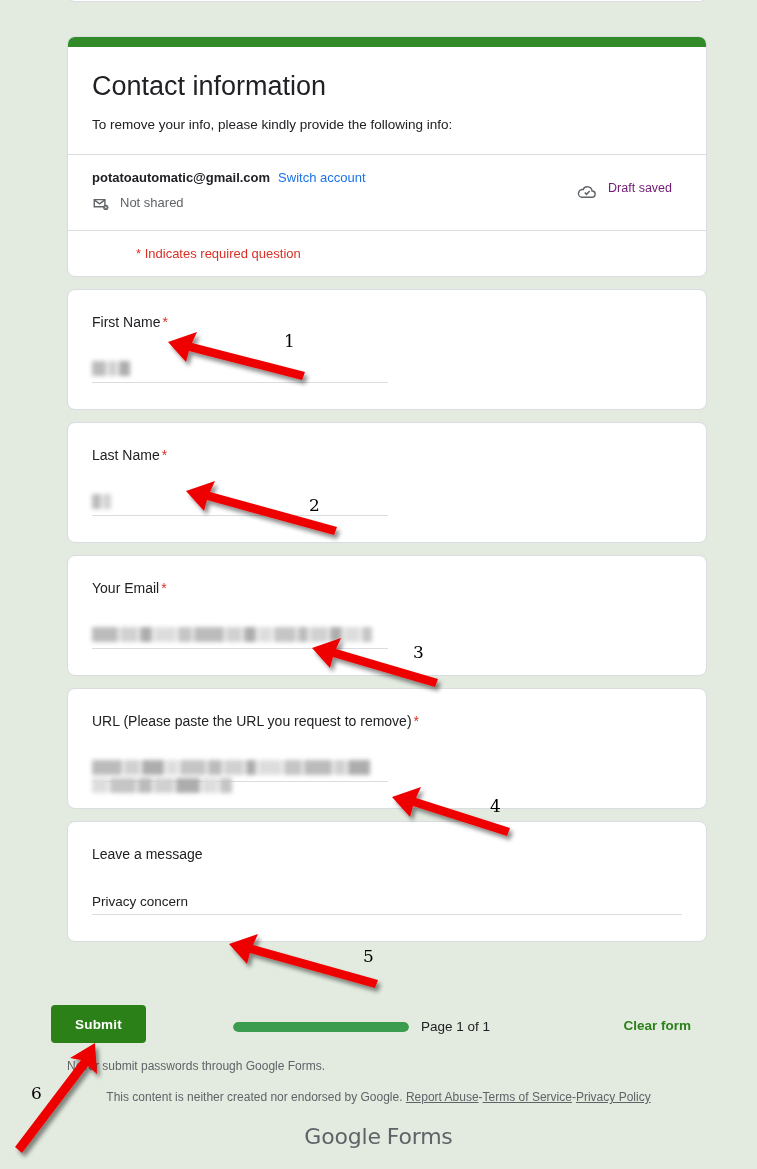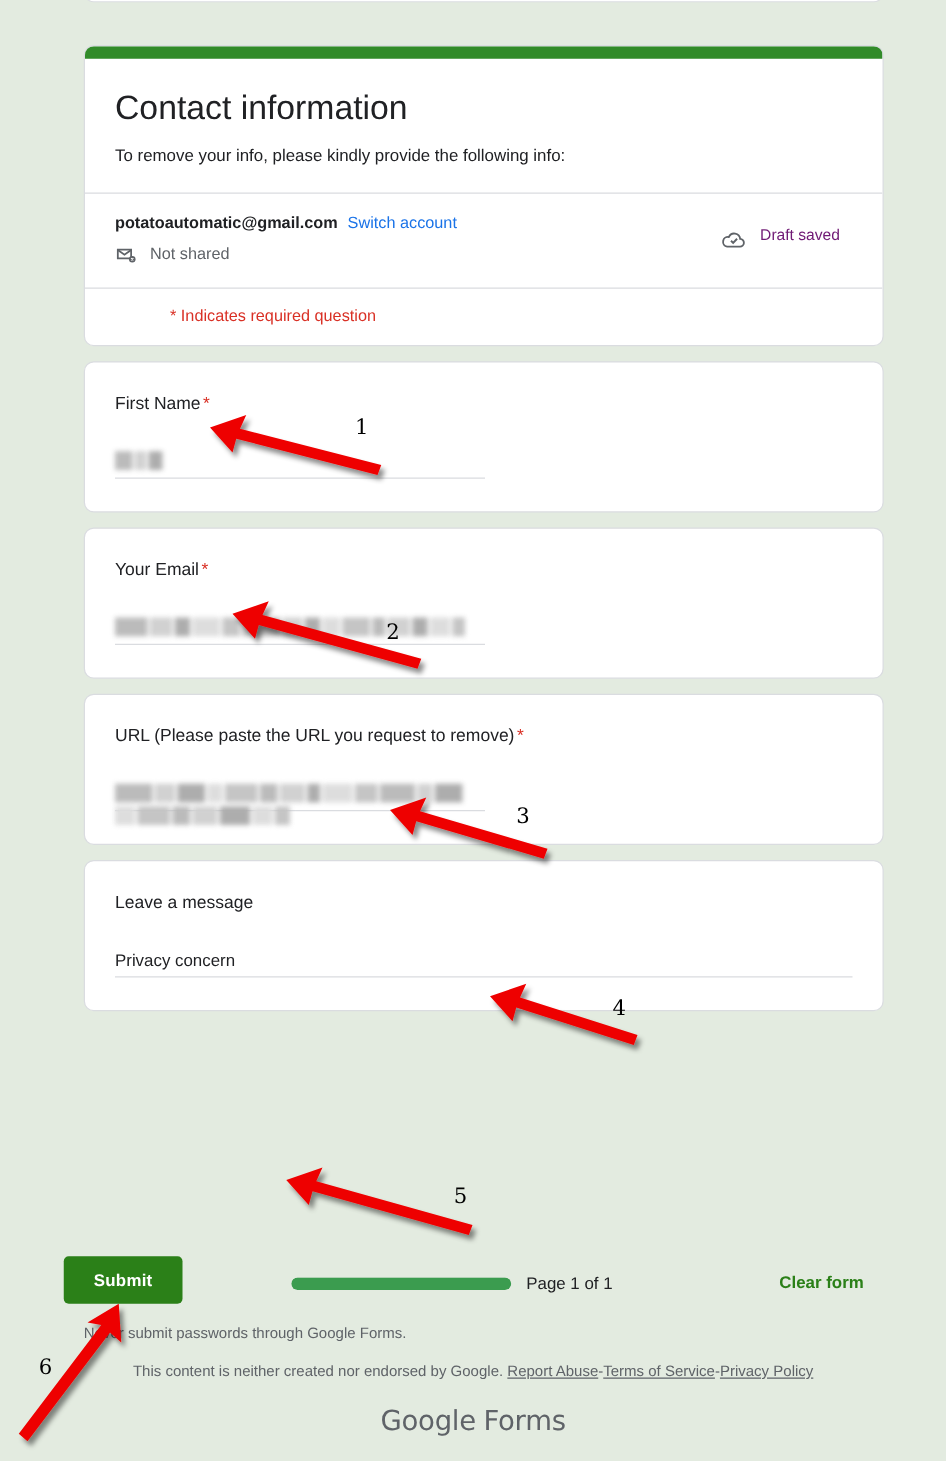--- a/index.html
+++ b/index.html
@@ -333,20 +333,26 @@
   </div>
 
   <div id="questions">
       <div class="card q-card">
         <div class="q-label"><span>First Name</span><span class="q-star">*</span></div>
         <div class="q-input short">
           <span class="blur"><i style="width: 14px; background: rgb(184, 184, 184);"></i><i style="width: 9px; background: rgb(207, 207, 207);"></i><i style="width: 11px; background: rgb(169, 169, 169);"></i></span>
         </div>
       </div>
       <div class="card q-card">
+        <div class="q-label"><span>Last Name</span><span class="q-star">*</span></div>
+        <div class="q-input short">
+          <span class="blur"><i style="width: 9px; background: rgb(184, 184, 184);"></i><i style="width: 8px; background: rgb(207, 207, 207);"></i></span>
+        </div>
+      </div>
+      <div class="card q-card">
         <div class="q-label"><span>Your Email</span><span class="q-star">*</span></div>
         <div class="q-input short">
           <span class="blur"><i style="width: 26px; background: rgb(184, 184, 184);"></i><i style="width: 18px; background: rgb(207, 207, 207);"></i><i style="width: 12px; background: rgb(169, 169, 169);"></i><i style="width: 22px; background: rgb(220, 220, 220);"></i><i style="width: 14px; background: rgb(194, 194, 194);"></i><i style="width: 30px; background: rgb(184, 184, 184);"></i><i style="width: 16px; background: rgb(207, 207, 207);"></i><i style="width: 12px; background: rgb(169, 169, 169);"></i><i style="width: 14px; background: rgb(220, 220, 220);"></i><i style="width: 22px; background: rgb(194, 194, 194);"></i><i style="width: 10px; background: rgb(184, 184, 184);"></i><i style="width: 18px; background: rgb(207, 207, 207);"></i><i style="width: 12px; background: rgb(169, 169, 169);"></i><i style="width: 16px; background: rgb(220, 220, 220);"></i><i style="width: 10px; background: rgb(194, 194, 194);"></i></span>
         </div>
       </div>
       <div class="card q-card">
         <div class="q-label"><span>URL (Please paste the URL you request to remove)</span><span class="q-star">*</span></div>
         <div class="q-input short">
           <span class="blur"><i style="width: 30px; background: rgb(184, 184, 184);"></i><i style="width: 16px; background: rgb(207, 207, 207);"></i><i style="width: 22px; background: rgb(169, 169, 169);"></i><i style="width: 12px; background: rgb(220, 220, 220);"></i><i style="width: 26px; background: rgb(194, 194, 194);"></i><i style="width: 14px; background: rgb(184, 184, 184);"></i><i style="width: 20px; background: rgb(207, 207, 207);"></i><i style="width: 10px; background: rgb(169, 169, 169);"></i><i style="width: 24px; background: rgb(220, 220, 220);"></i><i style="width: 18px; background: rgb(194, 194, 194);"></i><i style="width: 28px; background: rgb(184, 184, 184);"></i><i style="width: 12px; background: rgb(207, 207, 207);"></i><i style="width: 22px; background: rgb(169, 169, 169);"></i><i style="width: 16px; background: rgb(220, 220, 220);"></i><i style="width: 26px; background: rgb(194, 194, 194);"></i><i style="width: 14px; background: rgb(184, 184, 184);"></i><i style="width: 20px; background: rgb(207, 207, 207);"></i><i style="width: 24px; background: rgb(169, 169, 169);"></i><i style="width: 16px; background: rgb(220, 220, 220);"></i><i style="width: 12px; background: rgb(194, 194, 194);"></i></span>
         </div>

